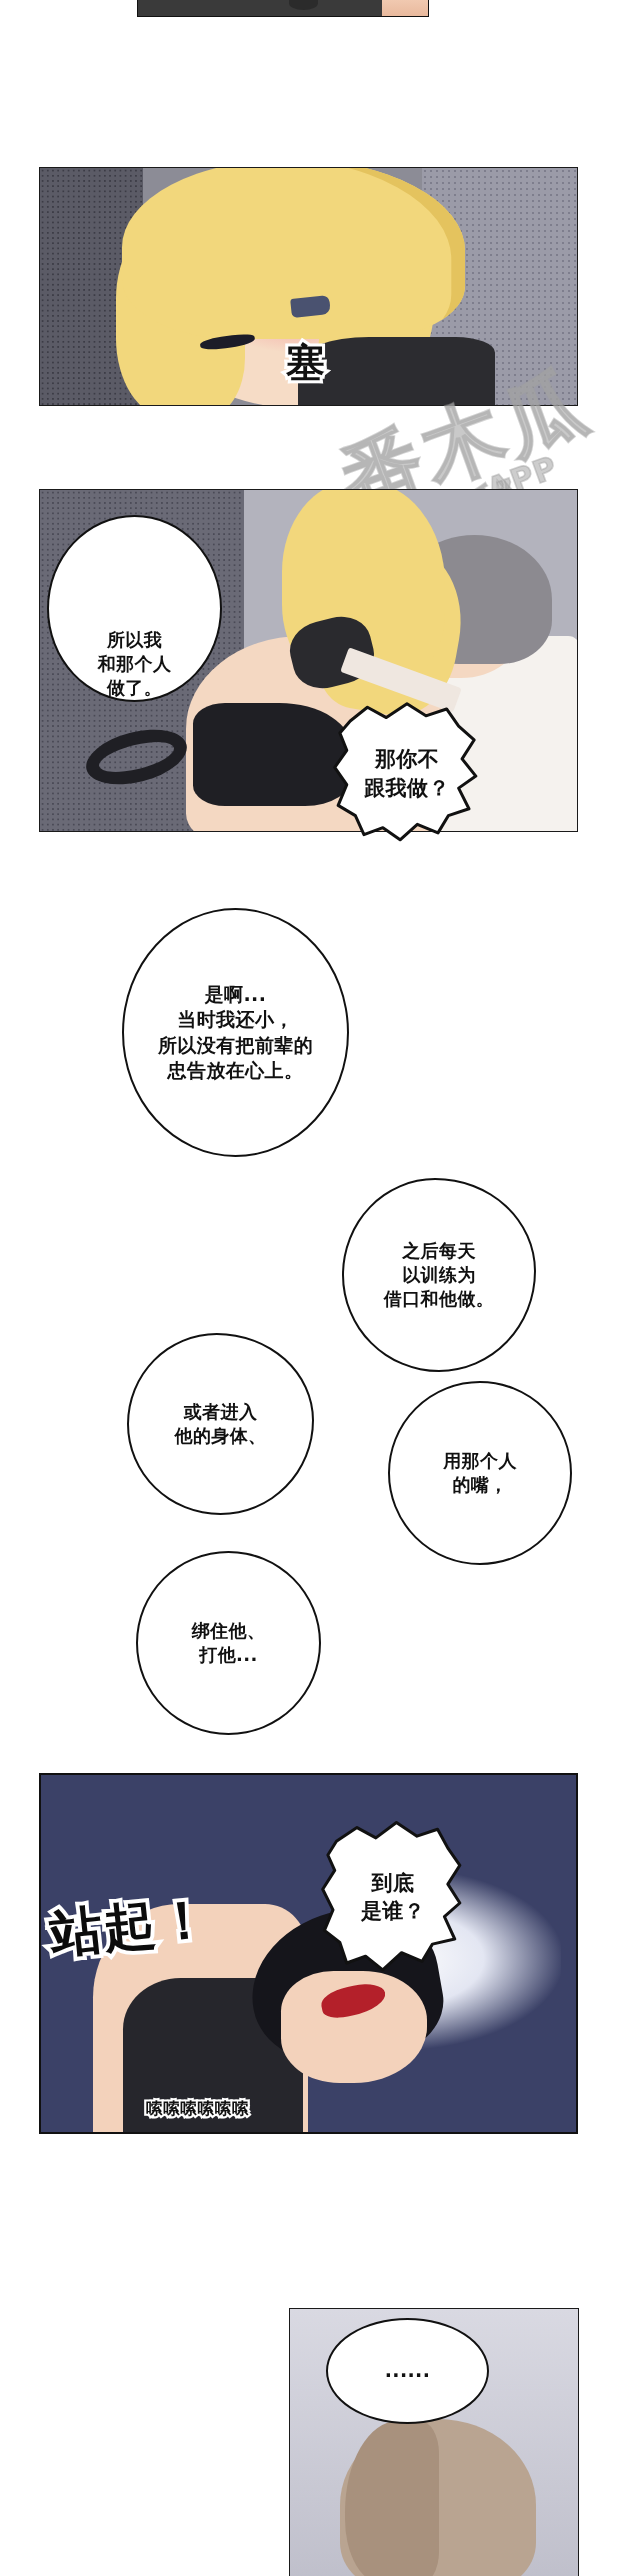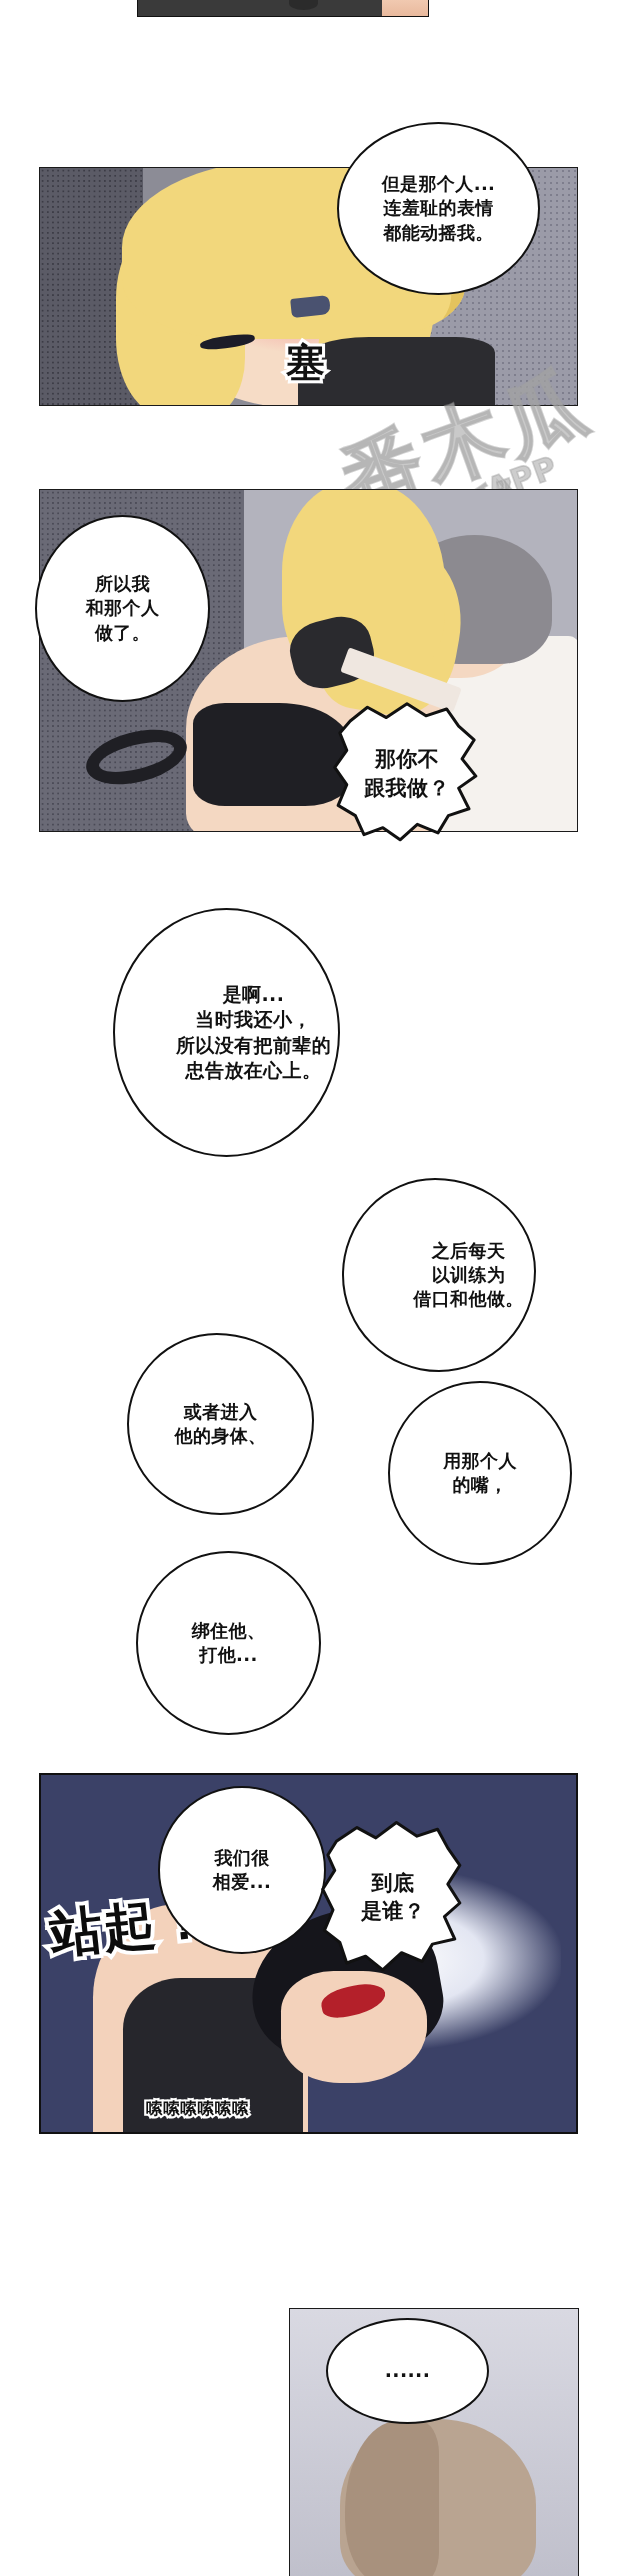--- a/index.html
+++ b/index.html
@@ -311,25 +311,20 @@
     <div class="p1-blush"></div>
     <div class="p1-hair2"></div>
     <div class="p1-hair3"></div>
     <div class="p1-hair"></div>
     <div class="p1-eye a"></div>
     <div class="p1-eye b"></div>
     <div class="p1-glove"></div>
     <div class="p1-bubble-sfx">塞</div>
   </div>
 
-  <div class="bubble oval t21" style="left:337px; top:122px; width:203px; height:173px; padding:0 12px;">
-    <span>但是那个人...
-连羞耻的表情
-都能动摇我。</span>
-  </div>
 
   <div class="watermark wm-big">番木瓜</div>
   <div class="watermark wm-app">APP</div>
   <div class="watermark wm-line1">下载 “番木瓜”</div>
   <div class="watermark wm-line2">观看更多作品</div>
 
   <div class="panel panel-2">
     <div class="p2-bgL"></div>
     <div class="p2-bgR"></div>
     <div class="p2-manShirt"></div>
@@ -337,42 +332,42 @@
     <div class="p2-manHair"></div>
     <div class="p2-bodyA"></div>
     <div class="p2-bra"></div>
     <div class="p2-bandL"></div>
     <div class="p2-hairA2"></div>
     <div class="p2-hairA"></div>
     <div class="p2-tie"></div>
     <div class="p2-strap"></div>
   </div>
 
-  <div class="bubble oval t21" style="left:35px; top:515px; width:175px; height:187px; padding:0 8.6px;">
+  <div class="bubble oval t21" style="left:47px; top:515px; width:175px; height:187px; padding:0 8.6px;align-items:flex-end;">
     <span>所以我
 和那个人
 做了。</span>
   </div>
 
   <div class="spiky" style="left:333px; top:702px; width:148px; height:143px;">
     <svg viewBox="0 0 172 166" width="148" height="143" aria-hidden="true">
       <polygon points="20,22 40,6 62,18 86,2 108,16 132,8 146,28 164,44 150,66 166,86 146,100 158,124 134,132 122,152 98,142 78,160 58,146 36,154 26,132 6,120 16,96 2,76 16,56 8,36" fill="#ffffff" stroke="#111111" stroke-width="3.5" stroke-linejoin="round"></polygon>
     </svg>
     <div class="txt t20">那你不
 跟我做？</div>
   </div>
 
-  <div class="bubble oval t22" style="left:113px; top:908px; width:227px; height:249px; padding:0 6.9px;justify-content:flex-end;">
+  <div class="bubble oval t22" style="left:122px; top:908px; width:227px; height:249px; padding:0 6.9px;">
     <span>是啊...
 当时我还小，
 所以没有把前辈的
 忠告放在心上。</span>
   </div>
 
-  <div class="bubble round t21" style="left:342px; top:1178px; width:194px; height:194px; padding:0 10.3px;justify-content:flex-end;">
+  <div class="bubble round t21" style="left:342px; top:1178px; width:194px; height:194px; padding:0 10.3px;">
     <span>之后每天
 以训练为
 借口和他做。</span>
   </div>
 
   <div class="bubble round t21" style="left:127px; top:1333px; width:187px; height:182px; padding:0 10.3px;justify-content:center;">
     <span>或者进入
 他的身体、</span>
   </div>
 
@@ -391,24 +386,20 @@
     <div class="p3-white-burst"></div>
     <div class="p3-body"></div>
     <div class="p3-tank"></div>
     <div class="p3-hairBlack"></div>
     <div class="p3-face2"></div>
     <div class="p3-mouth"></div>
     <div class="p3-sfx">站起！</div>
     <div class="p3-sfx-small">嗦嗦嗦嗦嗦嗦</div>
   </div>
 
-  <div class="bubble oval t21" style="left:158px; top:1786px; width:168px; height:168px; padding:0 8.6px;">
-    <span>我们很
-相爱...</span>
-  </div>
 
   <div class="spiky" style="left:321px; top:1819px; width:144px; height:156px;">
     <svg viewBox="0 0 168 182" width="144" height="156" aria-hidden="true">
       <polygon points="18,26 42,10 64,22 88,4 112,20 136,12 148,34 162,54 148,76 162,98 144,114 156,140 130,146 118,166 94,156 72,176 52,160 30,168 22,144 4,130 14,106 2,82 16,60 8,42" fill="#ffffff" stroke="#111111" stroke-width="3.5" stroke-linejoin="round"></polygon>
     </svg>
     <div class="txt t20">到底
 是谁？</div>
   </div>
 
 

